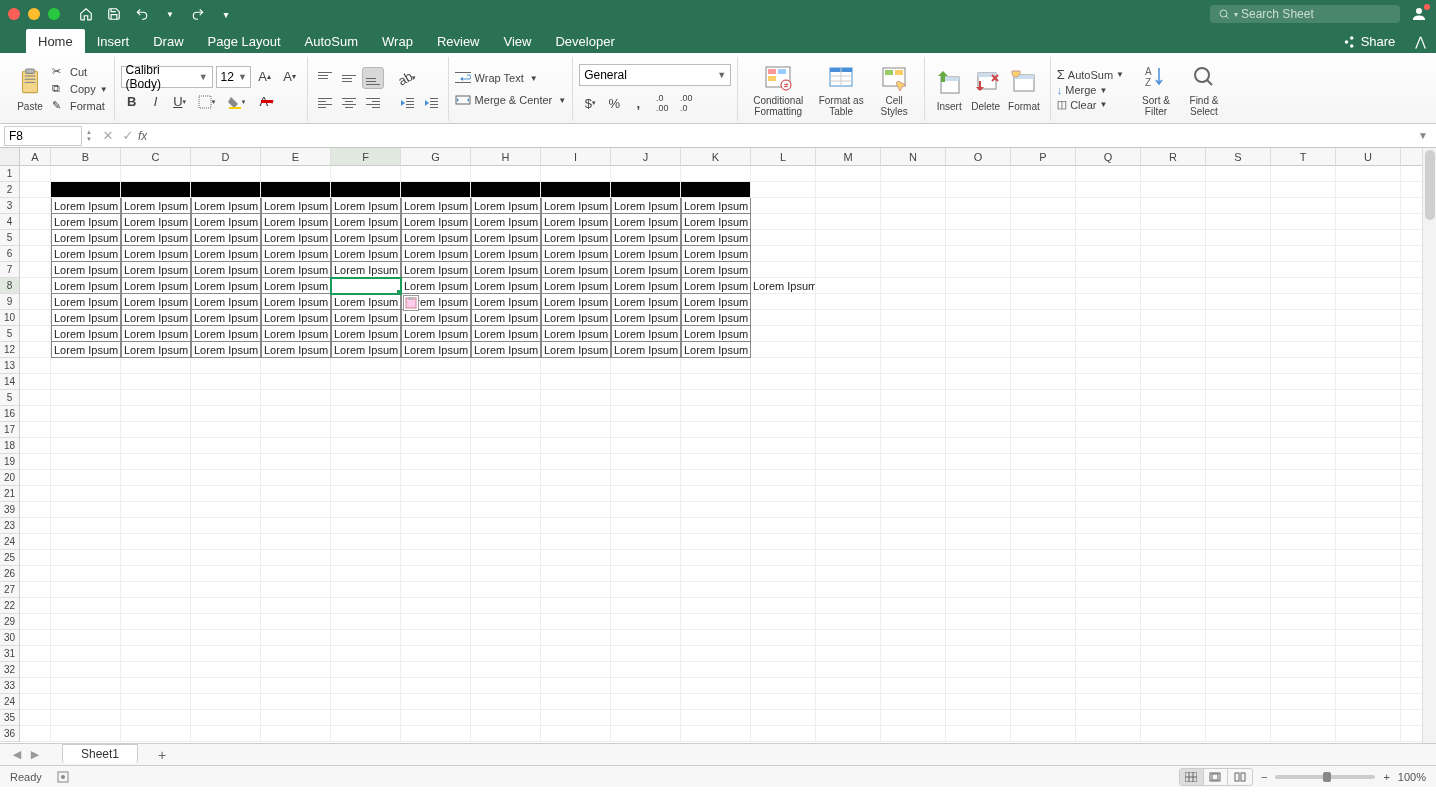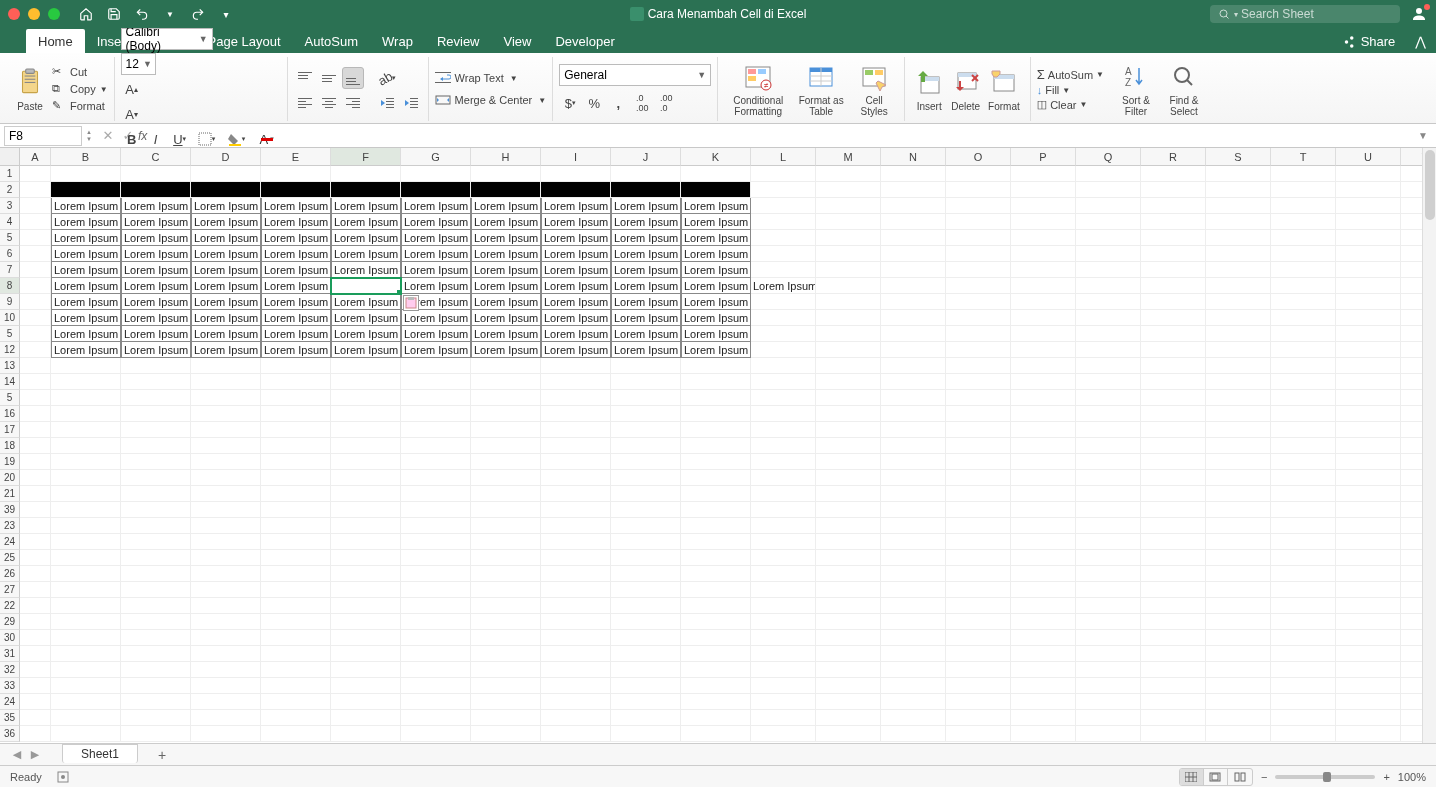--- a/index.html
+++ b/index.html
@@ -125,23 +125,20 @@
       </span>
     <span class="qicon" style="font-size:8px;color:#fff;">▼</span>
     <span class="qicon">
         <svg width="16" height="14" viewBox="0 0 24 24" fill="none" stroke="#fff" stroke-width="2">
           <path d="M15 14l5-5-5-5"></path>
           <path d="M20 9H10a6 6 0 0 0 0 12h2"></path>
         </svg>
       </span>
     <span class="qicon" style="color:#fff;font-size:10px;">▾</span>
   </div>
-  <div class="title-center">
-    <span class="xicon"></span><span>Cara Menambah Cell di Excel</span>
-  </div>
   <div class="search-pill">
     <svg width="12" height="12" viewBox="0 0 24 24" fill="none" stroke="rgba(255,255,255,0.7)" stroke-width="2" style="margin-right:4px;">
         <circle cx="11" cy="11" r="7"></circle>
         <path d="M21 21l-5-5"></path>
       </svg>
     <span style="font-size:8px;margin-right:3px;">▾</span>
     <span>Search Sheet</span>
   </div>
   <div class="user-icon">
     <svg width="18" height="18" viewBox="0 0 24 24" fill="#fff">
@@ -199,21 +196,21 @@
         </div>
       <div class="row">
           <span class="icon">✎</span>
           <span>Format</span>
         </div>
     </div>
   </div>
 
   <div class="group">
     <div class="col-stack">
-      <div style="display:flex;gap:3px;flex-direction:column;">
+      <div style="display:flex;gap:3px;">
         <div class="font-combo font-name">
             <span>Calibri (Body)</span>
             <span class="drop-arrow">▼</span>
           </div>
         <div class="font-combo font-size">
             <span>12</span>
             <span class="drop-arrow">▼</span>
           </div>
         <div class="ribbon-btn">A<sup style="font-size:8px;">▴</sup></div>
         <div class="ribbon-btn">A<sup style="font-size:8px;">▾</sup></div>
@@ -448,21 +445,21 @@
 
   <div class="group">
     <div class="autosum-stack">
       <div class="row">
           <span style="font-size:13px;">Σ</span>
           <span>AutoSum</span>
           <span style="font-size:8px;">▼</span>
         </div>
       <div class="row">
           <span style="color:#4a90d9;">↓</span>
-          <span>Fill</span>
+          <span>Merge</span>
           <span style="font-size:8px;">▼</span>
         </div>
       <div class="row">
           <span>◫</span>
           <span>Clear</span>
           <span style="font-size:8px;">▼</span>
         </div>
     </div>
     <div class="big-btn" style="margin-left:8px;">
       <div class="big-icon">

